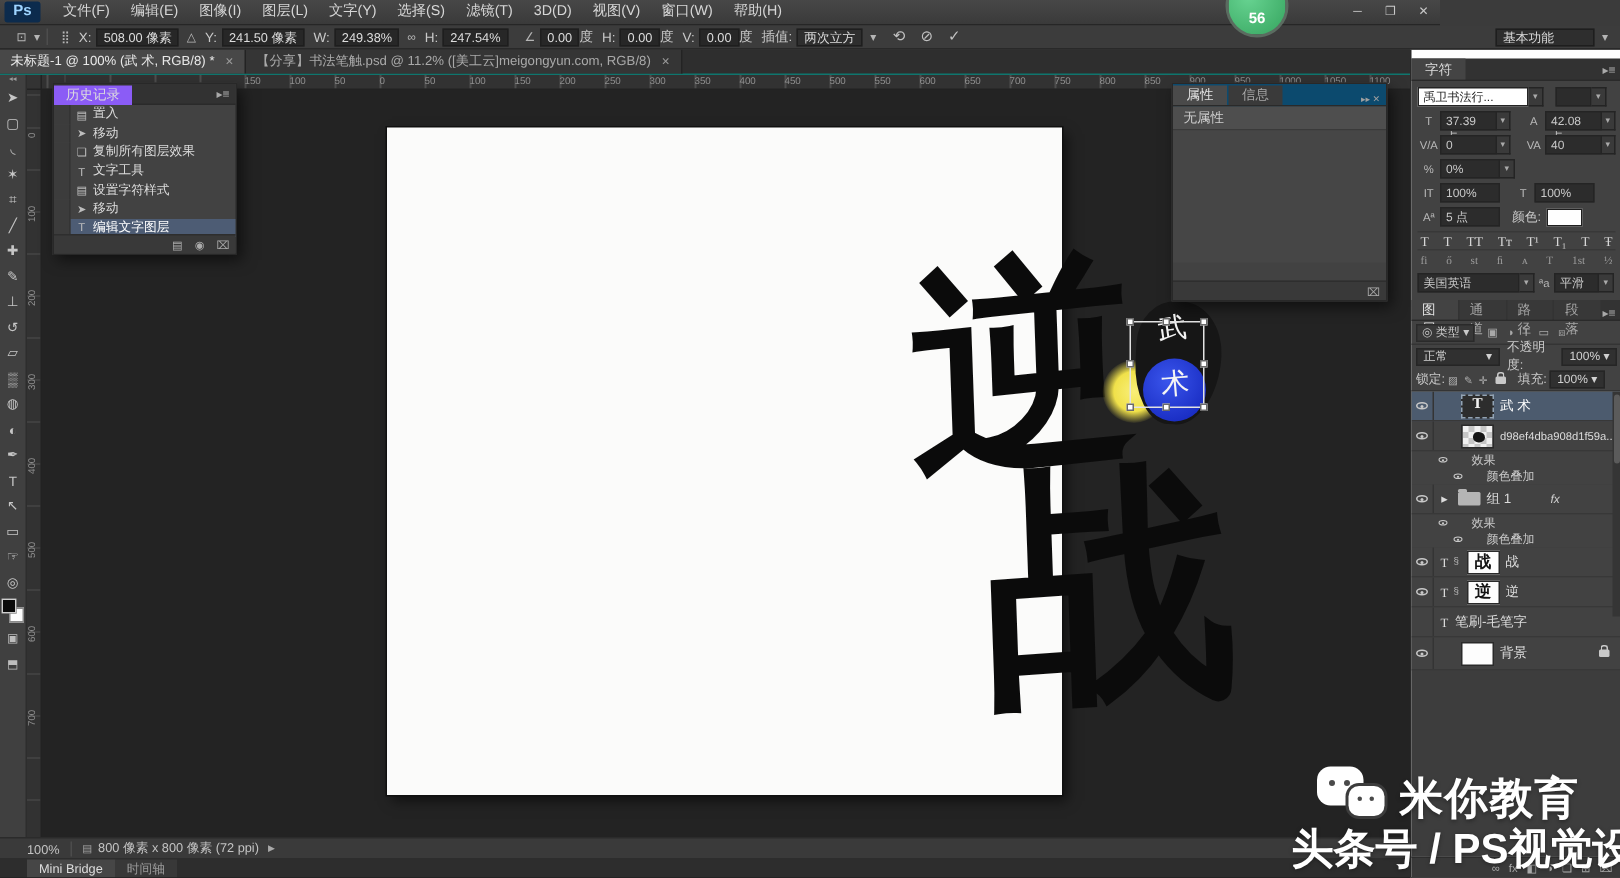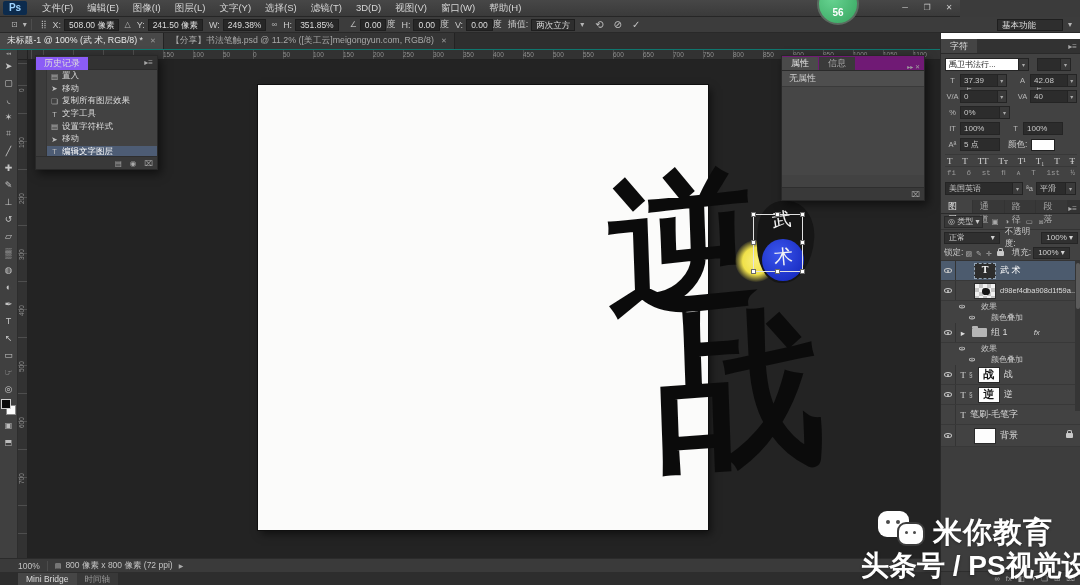--- a/index.html
+++ b/index.html
@@ -76,21 +76,21 @@
   .phead{height:14px;background:#323232;display:flex;align-items:center;border-bottom:1px solid #2a2a2a}
   .phead .ptabname{background:#8b5cf6;color:#ddd;font-size:9px;padding:0 8px;line-height:13px;height:13px;margin-top:1px}
   .phead .pmenu{margin-left:auto;margin-right:4px;color:#a9a9a9;font-size:8px}
   .hrow{display:flex;align-items:center;height:12.6px;font-size:8.5px;color:#dcdcdc}
   .hrow .hcheck{width:11px;align-self:stretch;background:#3c3c3c;border-right:1px solid #343434}
   .hrow .hicon{width:15px;text-align:center;font-size:7.5px;color:#bdbdbd}
   .hrow.selected{background:#4d5c74;color:#fff}
   .pfoot{position:absolute;left:0;right:0;bottom:0;height:13px;background:#393939;border-top:1px solid #2e2e2e;display:flex;align-items:center;justify-content:flex-end}
   .pfoot span{font-size:7.5px;color:#ababab;margin:0 4px}
   #proppanel{left:781px;top:55px;width:144px;height:146px}
-  #proppanel .ptabs{height:15px;background:#701a75;display:flex;align-items:flex-end;border-bottom:1px solid #2a2a2a}
+  #proppanel .ptabs{height:15px;background:#0c4a6e;display:flex;align-items:flex-end;border-bottom:1px solid #2a2a2a}
   .ptab{font-size:9px;color:#a9a9a9;background:#3a3a3a;padding:0 9px;line-height:13px;height:13px;margin-right:1px}
   .ptab.active{background:#4a4a4a;color:#e4e4e4}
   #proppanel .pgroupicons{margin-left:auto;margin-right:4px;font-size:6px;color:#a0a0a0}
   #propsub{height:16px;background:#4e4e4e;border-bottom:1px solid #3a3a3a;font-size:9px;color:#cfcfcf;display:flex;align-items:center;padding-left:7px}
   #propbody{height:88px;background:#464646}
 
   
   #dock{position:absolute;left:940px;top:33px;width:140px;height:552px;background:#ffffff;border-left:1px solid #292929;z-index:3}
   
   #charpanel{position:absolute;left:0;top:6px;width:140px}
@@ -103,21 +103,21 @@
   .cfield{background:#2c2c2c;border:1px solid #242424;color:#c9c9c9;font-size:8px;height:13px;line-height:11px;padding:0 3px;width:40px}
   .cdrop{width:10px;height:13px;background:#3a3a3a;border:1px solid #242424;border-left:none;color:#aaa;font-size:6px;text-align:center;line-height:12px}
   #fontfield{background:#fff;color:#1c1c1c;width:74px;height:13px;font-size:8px;line-height:12px;padding:0 3px;border:1px solid #242424}
   #stylefield{width:24px}
   .cgap{width:8px;flex:none}
   .colorlabel{font-size:8.5px;color:#c9c9c9;margin:0 4px 0 8px}
   #colorswatch{width:24px;height:12px;background:#fefefe;border:1px solid #1f1f1f}
   .stylerow{display:flex;justify-content:space-between;padding:1px 2px;height:13px;align-items:center;border-top:1px solid #383838;border-bottom:1px solid #383838}
   .stylerow span{font-size:9px;color:#d6d6d6;font-family:"Liberation Serif","DejaVu Serif",serif}
   .featrow{display:flex;justify-content:space-between;padding:1px 2px;height:12px;align-items:center;margin-bottom:2px}
-  .featrow span{font-size:7.5px;color:#9b9b9b;font-family:Liberation Mono, monospace}
+  .featrow span{font-size:7.5px;color:#9b9b9b;font-family:Liberation Serif, serif}
   #langrow{display:flex;align-items:center;height:14px}
   #langfield{width:68px}
   #aafield{width:30px}
   .aaic{font-size:7.5px;color:#b9b9b9;margin:0 3px}
   
   #layerspanel{position:absolute;left:0;top:167px;width:140px;bottom:0}
   #ltabs{height:14px;background:#333;display:flex;align-items:flex-end;border-bottom:1px solid #2a2a2a}
   .ltab{font-size:9px;color:#a6a6a6;background:#383838;padding:0 7px;line-height:13px;height:13px;margin-right:1px}
   .ltab.active{background:#434343;color:#e2e2e2}
   #ltabs .pmenu{margin-left:auto;margin-right:4px;color:#a9a9a9;font-size:8px}
@@ -234,21 +234,21 @@
       <span>Y:</span>
       <span class="obox">241.50 像素</span>
     </div>
     <div class="grp">
       <span>W:</span>
       <span class="obox">249.38%</span>
       <span class="oic">∞</span>
     </div>
     <div class="grp">
       <span>H:</span>
-      <span class="obox">351.85%</span>
+      <span class="obox">247.54%</span>
     </div>
     <div class="grp">
       <span class="oic">∠</span>
       <span class="obox">0.00</span>
       <span>度</span>
     </div>
     <div class="grp">
       <span>H:</span>
       <span class="obox">0.00</span>
       <span>度</span>

